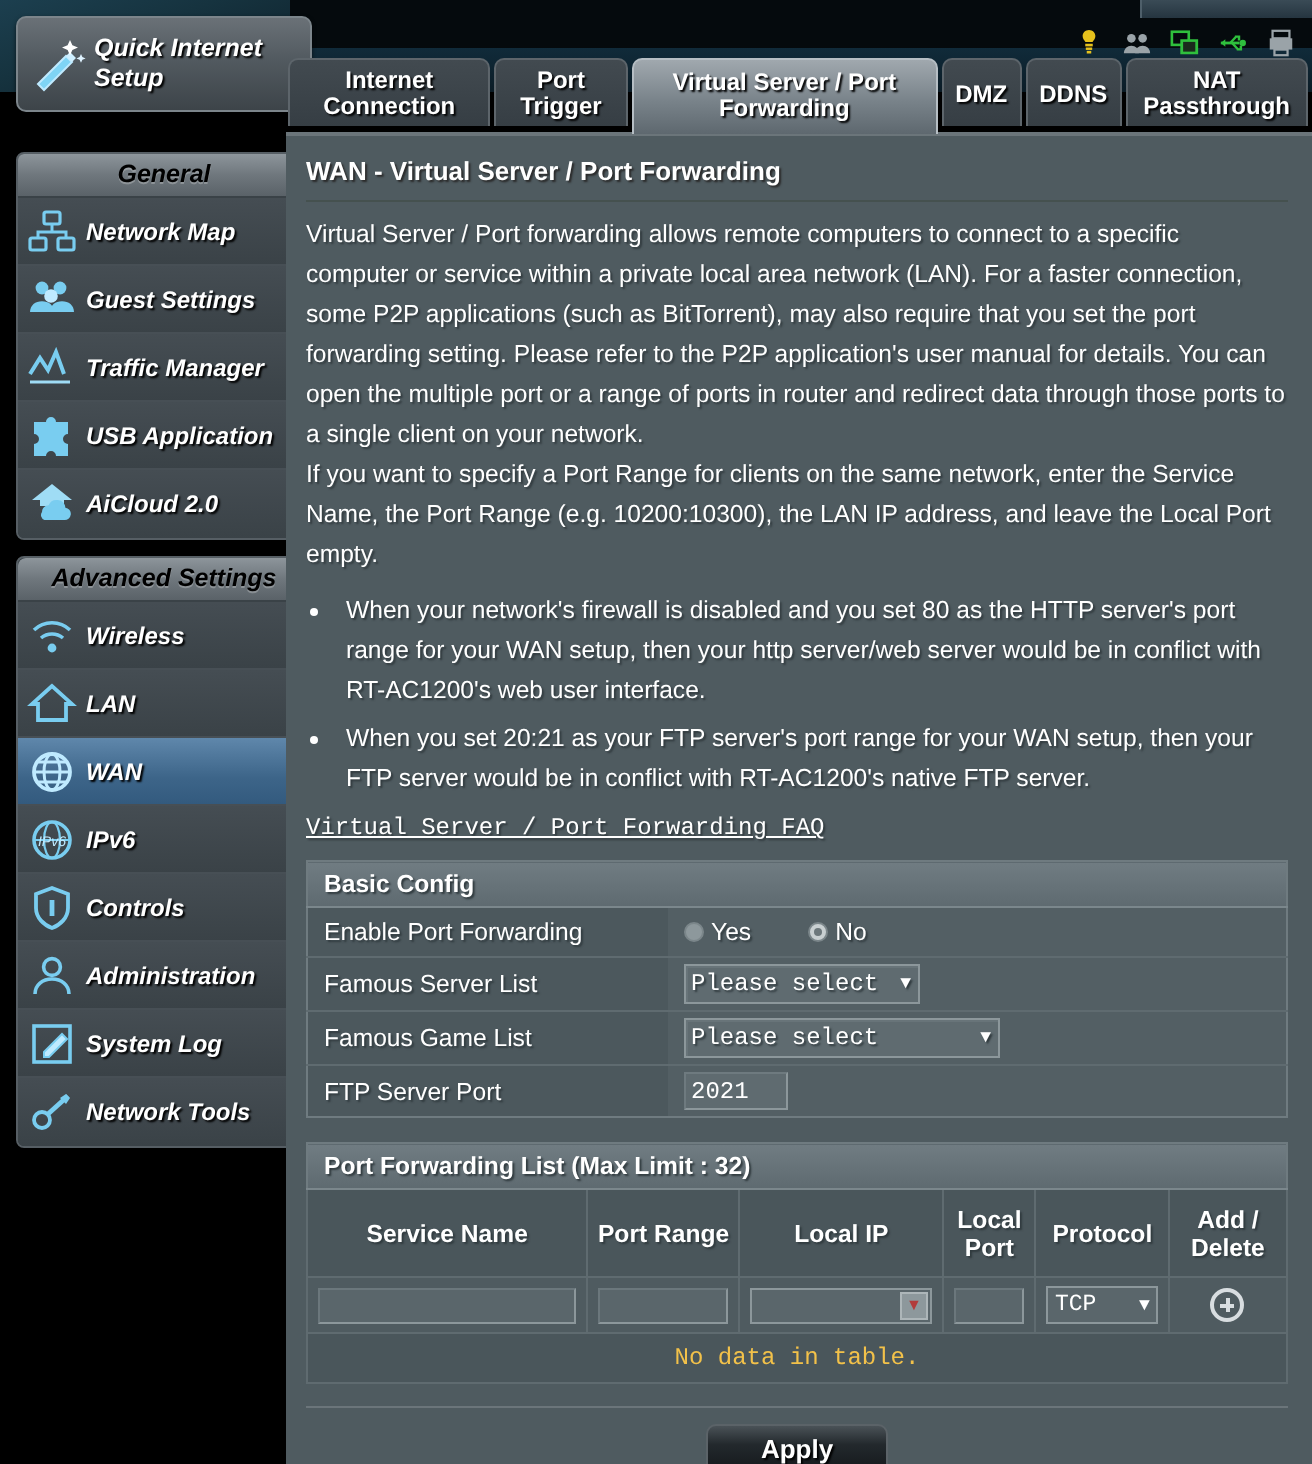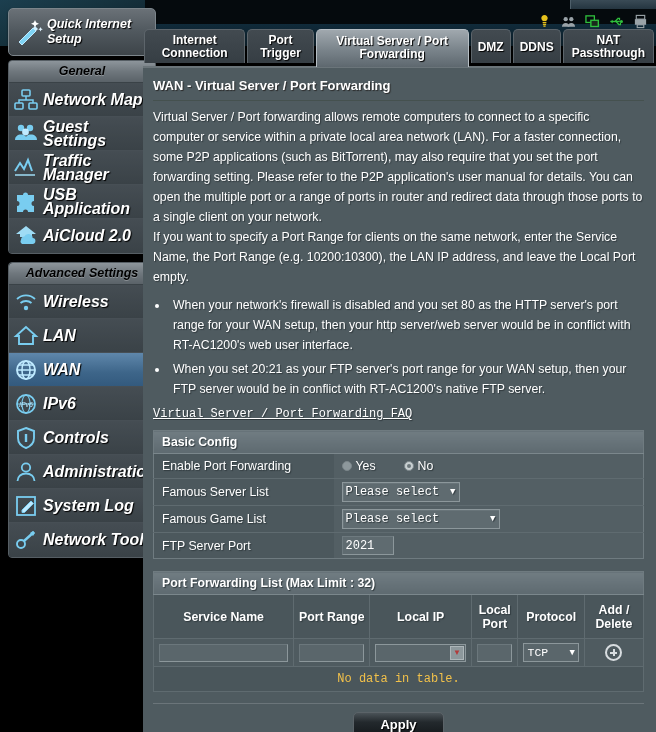--- a/index.html
+++ b/index.html
@@ -43,21 +43,21 @@
     padding-left: 5px;
     box-shadow: 0 1px 2px rgba(0,0,0,.6);
   }
   .qis-btn .ic { width: 30px; height: 30px; flex: 0 0 30px; }
   .qis-btn .lbl {
     color: #ffffff; font-size: 12.5px; font-weight: bold; line-height: 15px;
     text-shadow: 1px 1px 1px #000; padding-left: 3px;
   }
 
   .menu-group {
-    margin-top: 4px;
+    margin-top: 20px;
     background: #2e363b;
     border: 1px solid #565e64;
     border-radius: 4px;
     overflow: hidden;
   }
   .group-title {
     background: linear-gradient(180deg,#8d959b 0%, #6f777d 50%, #5a6268 100%);
     color: #000; font-weight: bold; font-size: 12.5px;
     text-align: center; padding: 3px 0 4px 0;
     border-bottom: 1px solid #3a4247;
@@ -70,21 +70,21 @@
     border-bottom: 1px solid #474f55;
     padding: 2px 2px 2px 4px;
     background: linear-gradient(180deg,#454d53 0%, #3a4247 100%);
   }
   .m-item:last-child { border-bottom: none; }
   .m-item.active {
     background: linear-gradient(180deg,#5f87ab 0%, #3d6589 60%, #335a7e 100%);
   }
   .m-item .ic { width: 26px; height: 26px; flex: 0 0 26px; margin-right: 4px; }
   .m-item .lbl {
-    color: #ffffff; font-size: 16px; font-weight: bold; line-height: 14px;
+    color: #ffffff; font-size: 12px; font-weight: bold; line-height: 14px;
     text-shadow: 1px 1px 1px #000;
   }
 
   
   .hdr-text {
     position: absolute; left: 152px; top: 6px;
     color: #ffffff; font-size: 12px; line-height: 15px;
     white-space: nowrap; z-index: 3;
     text-shadow: 0 1px 1px #000;
   }

